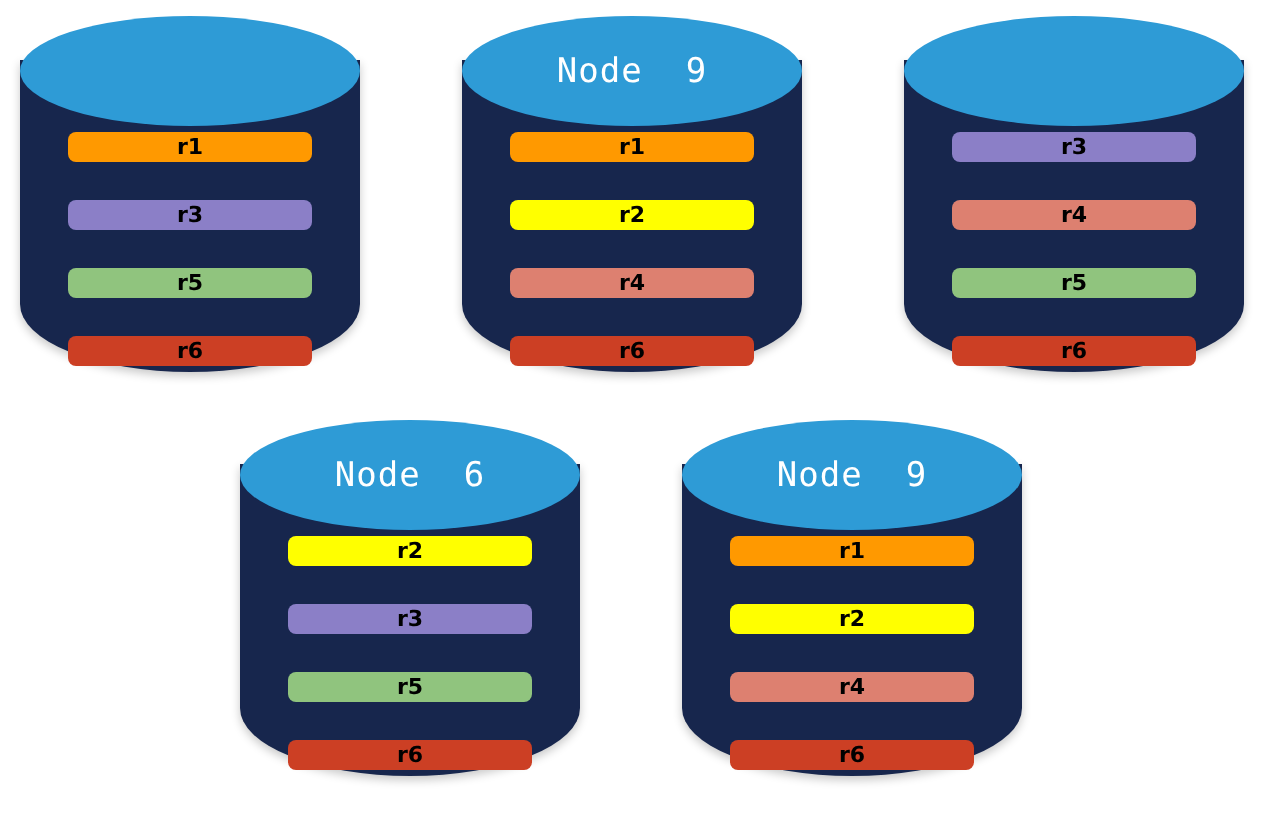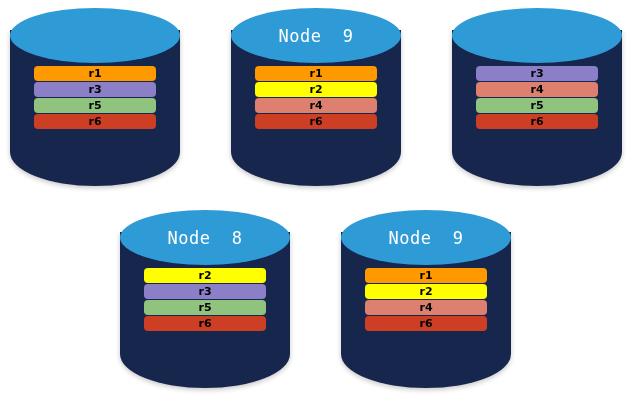--- a/index.html
+++ b/index.html
@@ -58,21 +58,21 @@
     letter-spacing: 0.5px;
     white-space: pre;
   }
   .replica-stack {
     position: absolute;
     left: 24px;
     top: 58px;
     width: 122px;
     display: flex;
     flex-direction: column;
-    gap: 1px;
+    gap: 19px;
   }
   .replica {
     height: 15px;
     border-radius: 4px;
     display: flex;
     align-items: center;
     justify-content: center;
     font-size: 11px;
     font-weight: bold;
     color: #000000;
@@ -112,21 +112,21 @@
       <div class="replica-stack">
         <div class="replica" style="background: rgb(139, 127, 199); color: rgb(0, 0, 0);">r3</div>
         <div class="replica" style="background: rgb(221, 128, 112); color: rgb(0, 0, 0);">r4</div>
         <div class="replica" style="background: rgb(144, 196, 126); color: rgb(0, 0, 0);">r5</div>
         <div class="replica" style="background: rgb(204, 63, 36); color: rgb(0, 0, 0);">r6</div>
       </div>
     </div>
     <div class="node" style="left: 120px; top: 210px;">
       <div class="cyl-body" style="background: rgb(23, 38, 77);"></div>
       <div class="cyl-top" style="background: rgb(46, 155, 214);"></div>
-      <div class="node-label" style="color: rgb(255, 255, 255);">Node  8</div>
+      <div class="node-label" style="color: rgb(255, 255, 255);">Node  6</div>
       <div class="replica-stack">
         <div class="replica" style="background: rgb(255, 255, 0); color: rgb(0, 0, 0);">r2</div>
         <div class="replica" style="background: rgb(139, 127, 199); color: rgb(0, 0, 0);">r3</div>
         <div class="replica" style="background: rgb(144, 196, 126); color: rgb(0, 0, 0);">r5</div>
         <div class="replica" style="background: rgb(204, 63, 36); color: rgb(0, 0, 0);">r6</div>
       </div>
     </div>
     <div class="node" style="left: 341px; top: 210px;">
       <div class="cyl-body" style="background: rgb(23, 38, 77);"></div>
       <div class="cyl-top" style="background: rgb(46, 155, 214);"></div>

